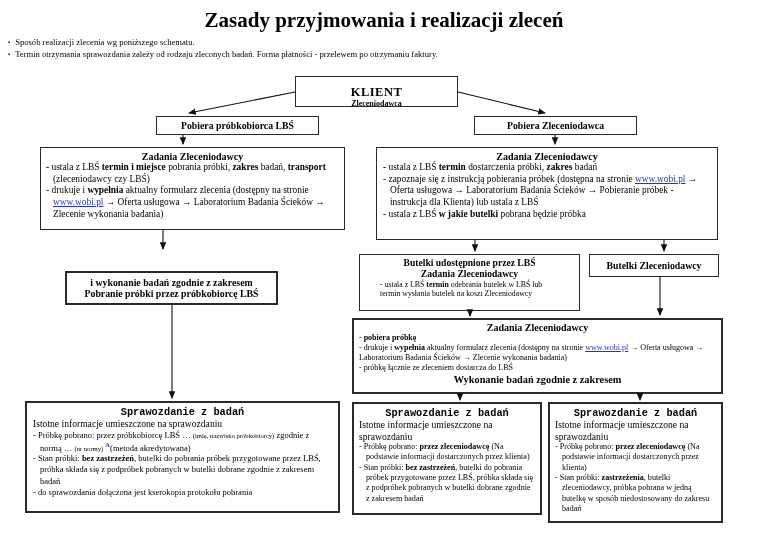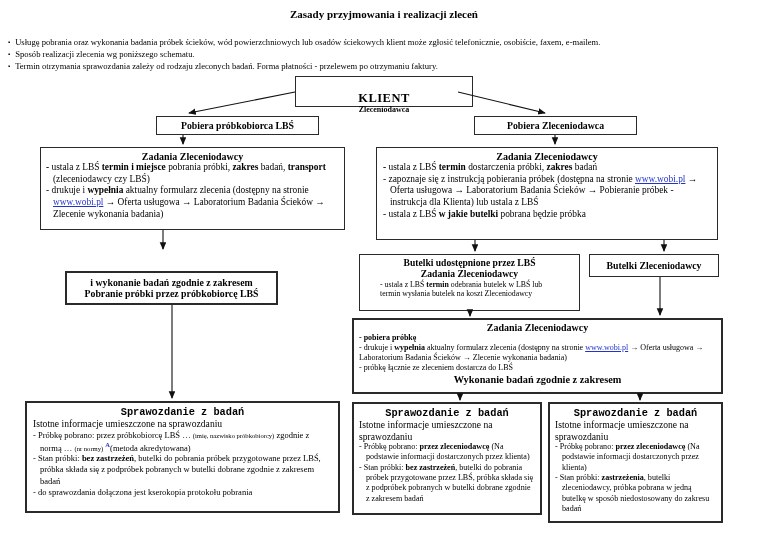--- a/index.html
+++ b/index.html
@@ -1,30 +1,30 @@
 <!DOCTYPE html>
 <html style="--link: #2233cc; --ink: #000000; --line: #2a2a2a;"><head>
 <meta charset="utf-8">
 <style>
   :root { --link:#2233cc; --ink:#000; --line:#2a2a2a; }
   html,body { margin:0; padding:0; background:#ffffff; }
   body { width:768px; height:543px; position:relative; overflow:hidden;
          font-family:"Liberation Serif","DejaVu Serif",serif; color:var(--ink); }
   .page-title { position:absolute; left:0; top:8px; width:768px; text-align:center;
-                font-size:11px; font-weight:bold; }
+                font-size:21px; font-weight:bold; }
   .notes { position:absolute; left:8px; top:37px; width:752px; font-size:8.6px; line-height:1.38; }
   .note-item { padding-left:11px; text-indent:-11px; }
   .note-item::before { content:"▪"; font-size:6px; vertical-align:1px; margin-right:5px; }
   .box { position:absolute; border:1px solid var(--line); background:#fff; box-sizing:border-box; }
   .thick { border-width:2px; }
   .ctr { text-align:center; }
   svg.connectors { position:absolute; left:0; top:0; z-index:3; pointer-events:none; }
   .box { z-index:2; }
 
-  #klient-box { left:295px; top:76px; width:178px; height:31px; padding-top:14px; }
+  #klient-box { left:295px; top:76px; width:163px; height:31px; padding-top:8px; }
   #klient-box .t1 { font-size:12.5px; font-weight:bold; letter-spacing:.5px; }
   #klient-box .t2 { font-size:8px; font-weight:bold; margin-top:-1px; }
 
   .pobiera { height:19px; width:163px; font-size:9.8px; font-weight:bold;
              display:flex; align-items:center; justify-content:center; }
   #pobiera-lbs { left:120px; top:116px;margin-left:36px; }
   #pobiera-zlec { left:474px; top:116px; }
 
   .zad-title { font-size:10px; font-weight:bold; text-align:center; }
   .body-md { font-size:9.4px; line-height:1.24; }
@@ -58,21 +58,20 @@
   .link { color:var(--link); text-decoration:underline; cursor:pointer; }
   .tiny { font-size:6.6px; }
   sup.supA { color:var(--link); font-size:6.5px; font-weight:bold; }
 </style>
 </head>
 <body>
 
 <div class="page-title">Zasady przyjmowania i realizacji zleceń</div>
 
 <div class="notes">
-    <div class="note-item">Usługę pobrania oraz wykonania badania próbek ścieków, wód powierzchniowych  lub osadów ściekowych klient może zgłosić telefonicznie, osobiście, faxem, e-mailem.</div>
     <div class="note-item">Sposób realizacji zlecenia wg poniższego schematu.</div>
     <div class="note-item">Termin otrzymania sprawozdania zależy od rodzaju zleconych badań.  Forma płatności - przelewem po otrzymaniu faktury.</div>
   </div>
 
 <svg class="connectors" width="768" height="543">
   <defs>
     <marker id="arr" markerWidth="9" markerHeight="8" refX="6.2" refY="3" orient="auto">
       <path d="M0,0 L7,3 L0,6 z" fill="#111"></path>
     </marker>
   </defs>

